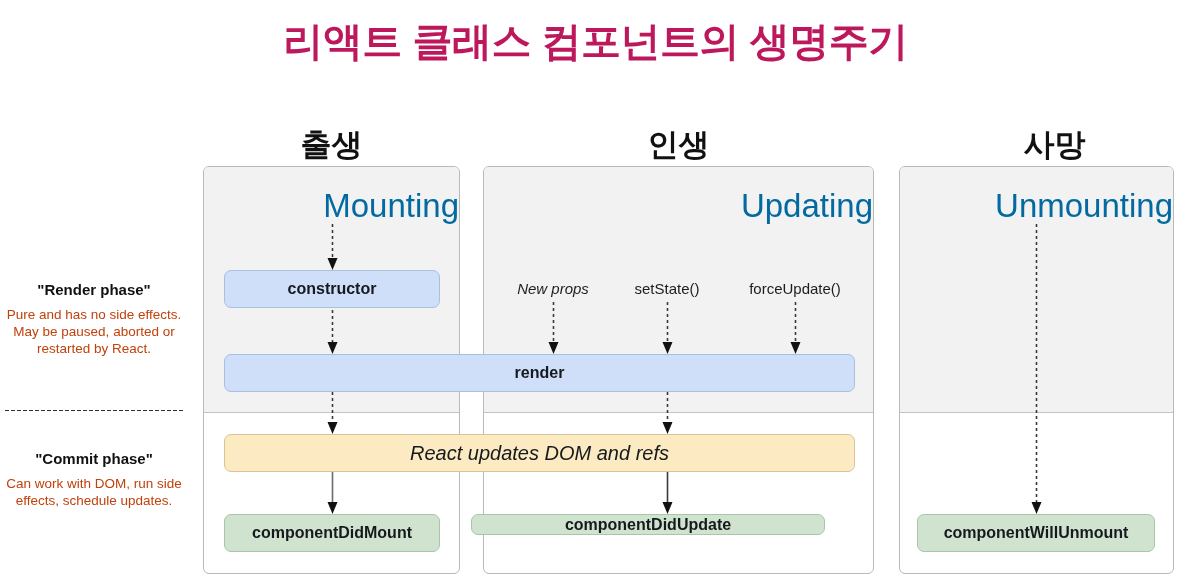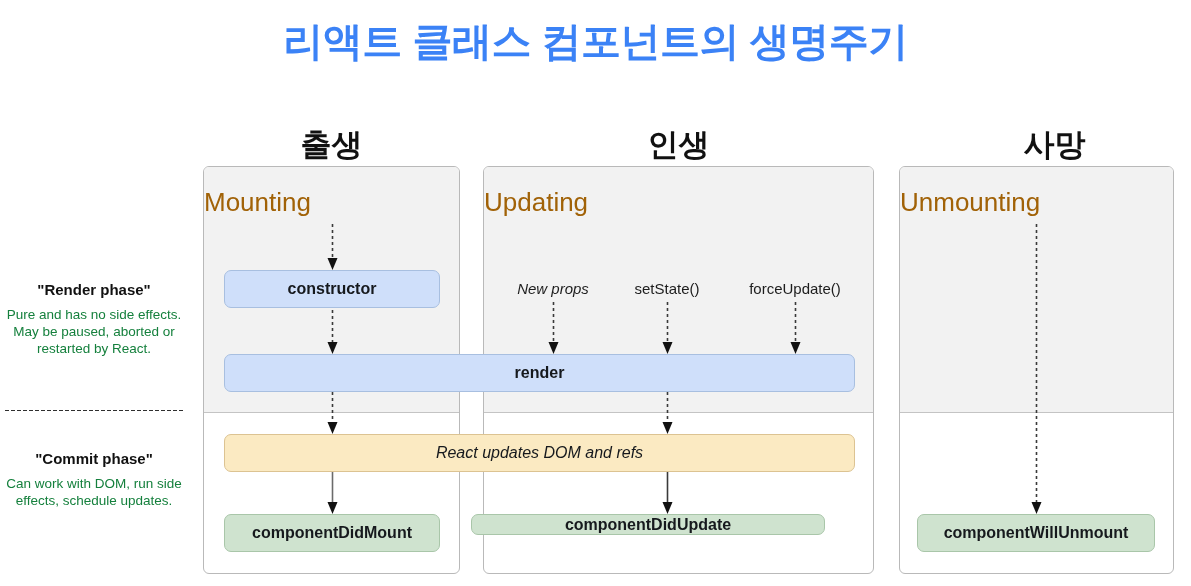--- a/index.html
+++ b/index.html
@@ -16,21 +16,21 @@
 
   
   #page-title {
     position: absolute;
     left: 0; top: 14px;
     width: 1191px;
     text-align: center;
     font-size: 40px;
     font-weight: bold;
     letter-spacing: -0.5px;
-    color: #3b82f6;
+    color: #be185d;
   }
 
   
   .kr-caption {
     position: absolute;
     top: 124px;
     text-align: center;
     font-size: 31px;
     font-weight: bold;
     color: #111111;
@@ -60,45 +60,45 @@
     width: 100%;
     height: 246px;
     background: #f2f2f2;
     border-bottom: 1px solid #c4c4c4;
   }
 
   .panel-title {
     position: absolute;
     left: 0; top: 20px;
     width: 100%;
-    text-align: left;
-    font-size: 26px;
+    text-align: right;
+    font-size: 33px;
     font-weight: normal;
-    color: #a16207;
+    color: #0369a1;
   }
 
   
   .phase-note {
     position: absolute;
     left: 0;
     width: 188px;
     text-align: center;
   }
   #note-render { top: 281px; }
   #note-commit { top: 450px; }
   .phase-note .note-title {
     font-size: 15px;
     font-weight: bold;
     color: #111111;
     margin-bottom: 5px;
   }
   .phase-note .note-body {
     font-size: 13.5px;
     line-height: 17px;
-    color: #15803d;
+    color: #c2410c;
     margin-top: 8px;
   }
 
   
   #phase-divider {
     position: absolute;
     left: 4px; top: 409px;
     width: 179px;
     height: 3px;
     background-image: radial-gradient(#2f2f2f 45%, rgba(0,0,0,0) 46%);
@@ -114,21 +114,21 @@
     align-items: center;
     justify-content: center;
     font-size: 16px;
     font-weight: bold;
     color: #16191d;
     text-align: center;
   }
   .lc-box.blue   { background: #cfdffa; border: 1px solid #a8bfe0; }
   .lc-box.yellow { background: #fbeac2; border: 1px solid #dcc392; }
   .lc-box.green  { background: #cfe3cf; border: 1px solid #a9c6a9; }
-  .lc-box.italic { font-style: italic; font-weight: normal; font-size: 16px; }
+  .lc-box.italic { font-style: italic; font-weight: normal; font-size: 20px; }
 
   #box-constructor          { left: 224px; top: 270px; width: 216px; height: 38px; }
   #box-render               { left: 224px; top: 354px; width: 631px; height: 38px; }
   #box-react-updates        { left: 224px; top: 434px; width: 631px; height: 38px; }
   #box-component-did-mount  { left: 224px; top: 514px; width: 216px; height: 38px; text-align: center; }
   #box-component-did-update { left: 471px; top: 514px; width: 354px; height: 21px; }
   #box-component-will-unmount { left: 917px; top: 514px; width: 238px; height: 38px; }
 
   
   .trigger-label {

